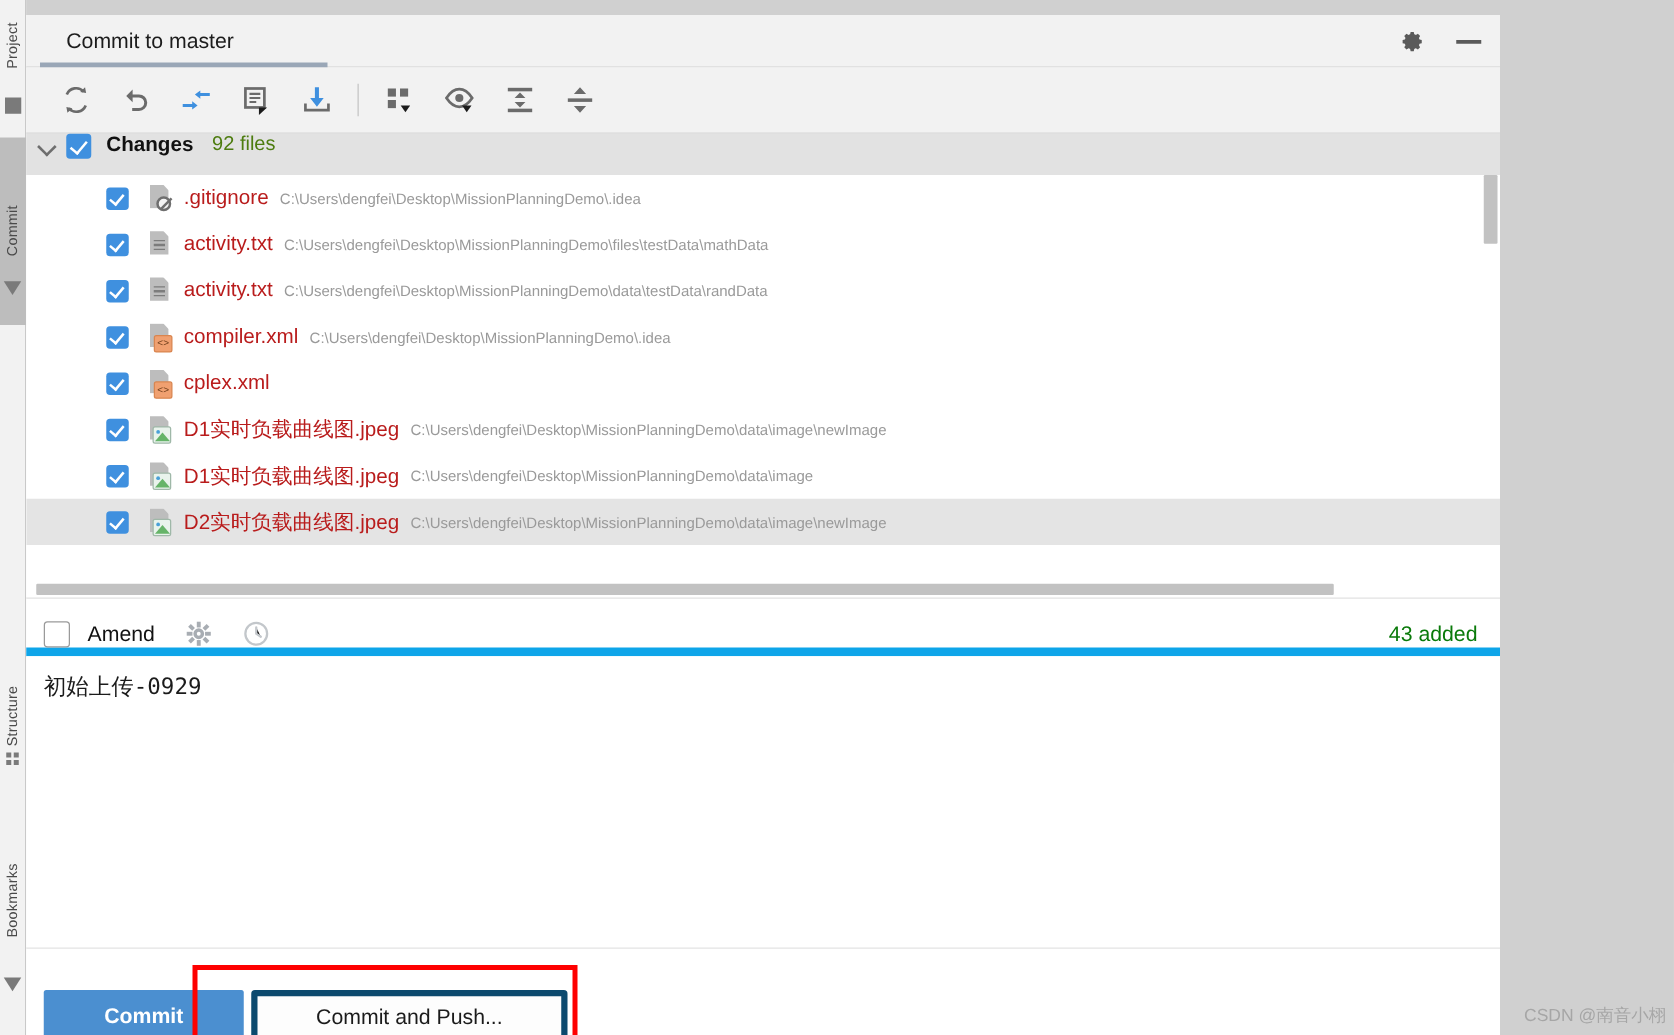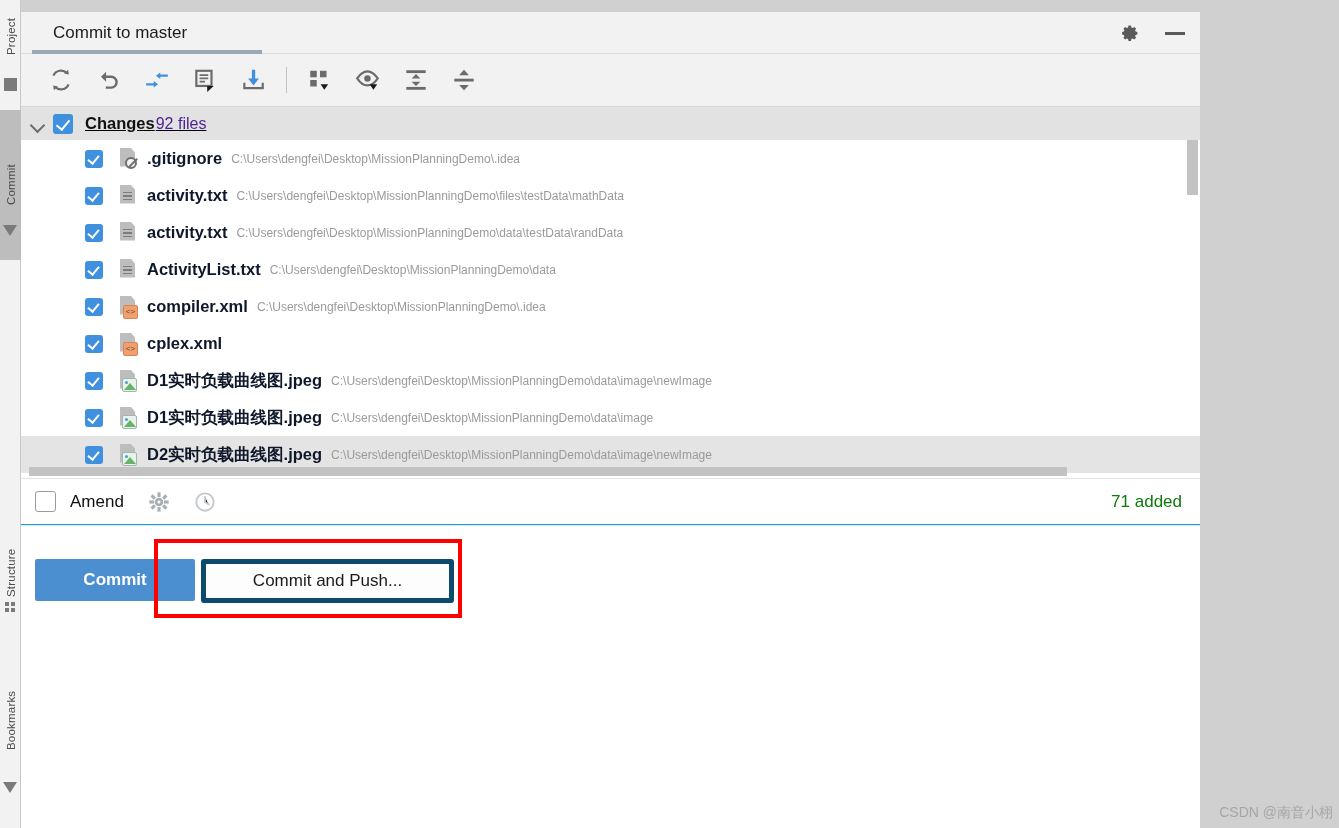--- a/index.html
+++ b/index.html
@@ -98,23 +98,22 @@
   .tb-sep {
     width: 1px; height: 26px; background: #c4c4c4;
     margin: 0 9px;
   }
 
   
   #changes-header {
     position: relative;
     height: 33px;
     background: #e2e2e2;
-    display: flex; align-items: center;
+    display: flex; align-items: flex-start;
     padding-left: 8px;
-    text-decoration: underline;
   }
   .chevron {
     width: 18px; height: 18px; position: relative;
     margin-right: 6px;
   }
   .chevron::after {
     content: ""; position: absolute;
     left: 3px; top: 5px;
     width: 9px; height: 9px;
     border-right: 2px solid #6e6e6e;
@@ -131,21 +130,21 @@
     border-right: 2.6px solid #fff; border-bottom: 2.6px solid #fff;
     transform: rotate(40deg);
   }
   .cbox.small { width: 18px; height: 18px; }
   .cbox.small::after { left: 5px; top: 3px; width: 5px; height: 9px; }
   #changes-label {
     font-size: 16.5px; font-weight: bold; color: #111;
     margin-left: 12px;
   }
   #changes-count {
-    font-size: 16px; color: #4c1d95; margin-left: 1px;
+    font-size: 16px; color: #4d7c0f; margin-left: 15px;
   }
 
   
   #file-list {
     position: relative;
     height: 338px;
     background: #ffffff;
     overflow: hidden;
   }
   .file-row {
@@ -197,43 +196,43 @@
     content: ""; position: absolute; left: 1px; bottom: 1px;
     width: 0; height: 0;
     border-left: 6px solid transparent; border-right: 6px solid transparent;
     border-bottom: 7px solid #66b469;
   }
   .badge-img::after {
     content: ""; position: absolute; left: 2px; top: 2px;
     width: 3px; height: 3px; border-radius: 50%; background: #49a0d8;
   }
   .file-name {
-    font-size: 16.5px; color: #0f172a; margin-right: 9px; font-weight: bold;
+    font-size: 16.5px; color: #b91c1c; margin-right: 9px;
   }
   .file-path {
     font-size: 12px; color: #9a9a9a;
   }
 
   
   #list-vscroll {
     position: absolute; right: 2px; top: 0;
     width: 11px; height: 55px; background: #c2c2c2; border-radius: 1px;
   }
   #list-hscroll {
     position: absolute; left: 8px; bottom: 2px;
     width: 1038px; height: 9px; background: #c2c2c2; border-radius: 1px;
   }
 
   
   #amend-bar {
     position: relative; height: 47px;
     background: #ffffff;
     border-top: 1px solid #e2e2e2;
-    border-bottom: 1px solid #0ea5e9;
-    display: flex; align-items: center;
+    border-bottom: 7px solid #0ea5e9;
+    display: flex; align-items: flex-end;
     padding-left: 14px;
   }
   .ebox {
     width: 21px; height: 21px; border-radius: 3px;
     border: 1.6px solid #9a9a9a; background: #fff; flex: none;
   }
   #amend-label { font-size: 17px; color: #111; margin-left: 14px; }
   .amend-ic { margin-left: 24px; display: flex; align-items: center; }
   #added-count {
     position: absolute; right: 18px;
@@ -452,33 +451,20 @@
         <span class="doc-lines">
             <i></i>
             <i></i>
             <i></i>
           </span>
       </span>
       <span class="file-name">activity.txt</span>
       <span class="file-path">C:\Users\dengfei\Desktop\MissionPlanningDemo\data\testData\randData</span>
     </div>
 
-    <div class="file-row">
-      <span class="cbox small"></span>
-      <span class="file-icon">
-        <span class="doc-shape"></span>
-        <span class="doc-lines">
-            <i></i>
-            <i></i>
-            <i></i>
-          </span>
-      </span>
-      <span class="file-name">ActivityList.txt</span>
-      <span class="file-path">C:\Users\dengfei\Desktop\MissionPlanningDemo\data</span>
-    </div>
 
     <div class="file-row">
       <span class="cbox small"></span>
       <span class="file-icon">
         <span class="doc-shape"></span>
           <span class="badge-xml">&lt;&gt;</span>
       </span>
       <span class="file-name">compiler.xml</span>
       <span class="file-path">C:\Users\dengfei\Desktop\MissionPlanningDemo\.idea</span>
     </div>
@@ -546,23 +532,26 @@
       </svg>
     </span>
 
     <span class="amend-ic">
       <svg width="22" height="22" viewBox="0 0 24 24">
         <circle cx="12" cy="12" r="9.5" fill="none" stroke="#c3c7cb" stroke-width="2"></circle>
         <path stroke="#c3c7cb" stroke-width="2" stroke-linecap="round" d="M12 6.5V12l4 2.6"></path>
       </svg>
     </span>
 
-    <span id="added-count">71 added</span>
-  </div>
-
+    <span id="added-count">43 added</span>
+  </div>
+
+  <div id="message-area">
+    <div id="message-text" placeholder="Commit Message">初始上传-0929</div>
+  </div>
 
   <div id="bottom-bar">
     <button id="commit-btn">Commit</button>
     <button id="commit-push-btn">Commit and Push...</button>
     <div id="red-highlight"></div>
   </div>
 
 </div>
 
 <div id="watermark">CSDN @南音小栩</div>

